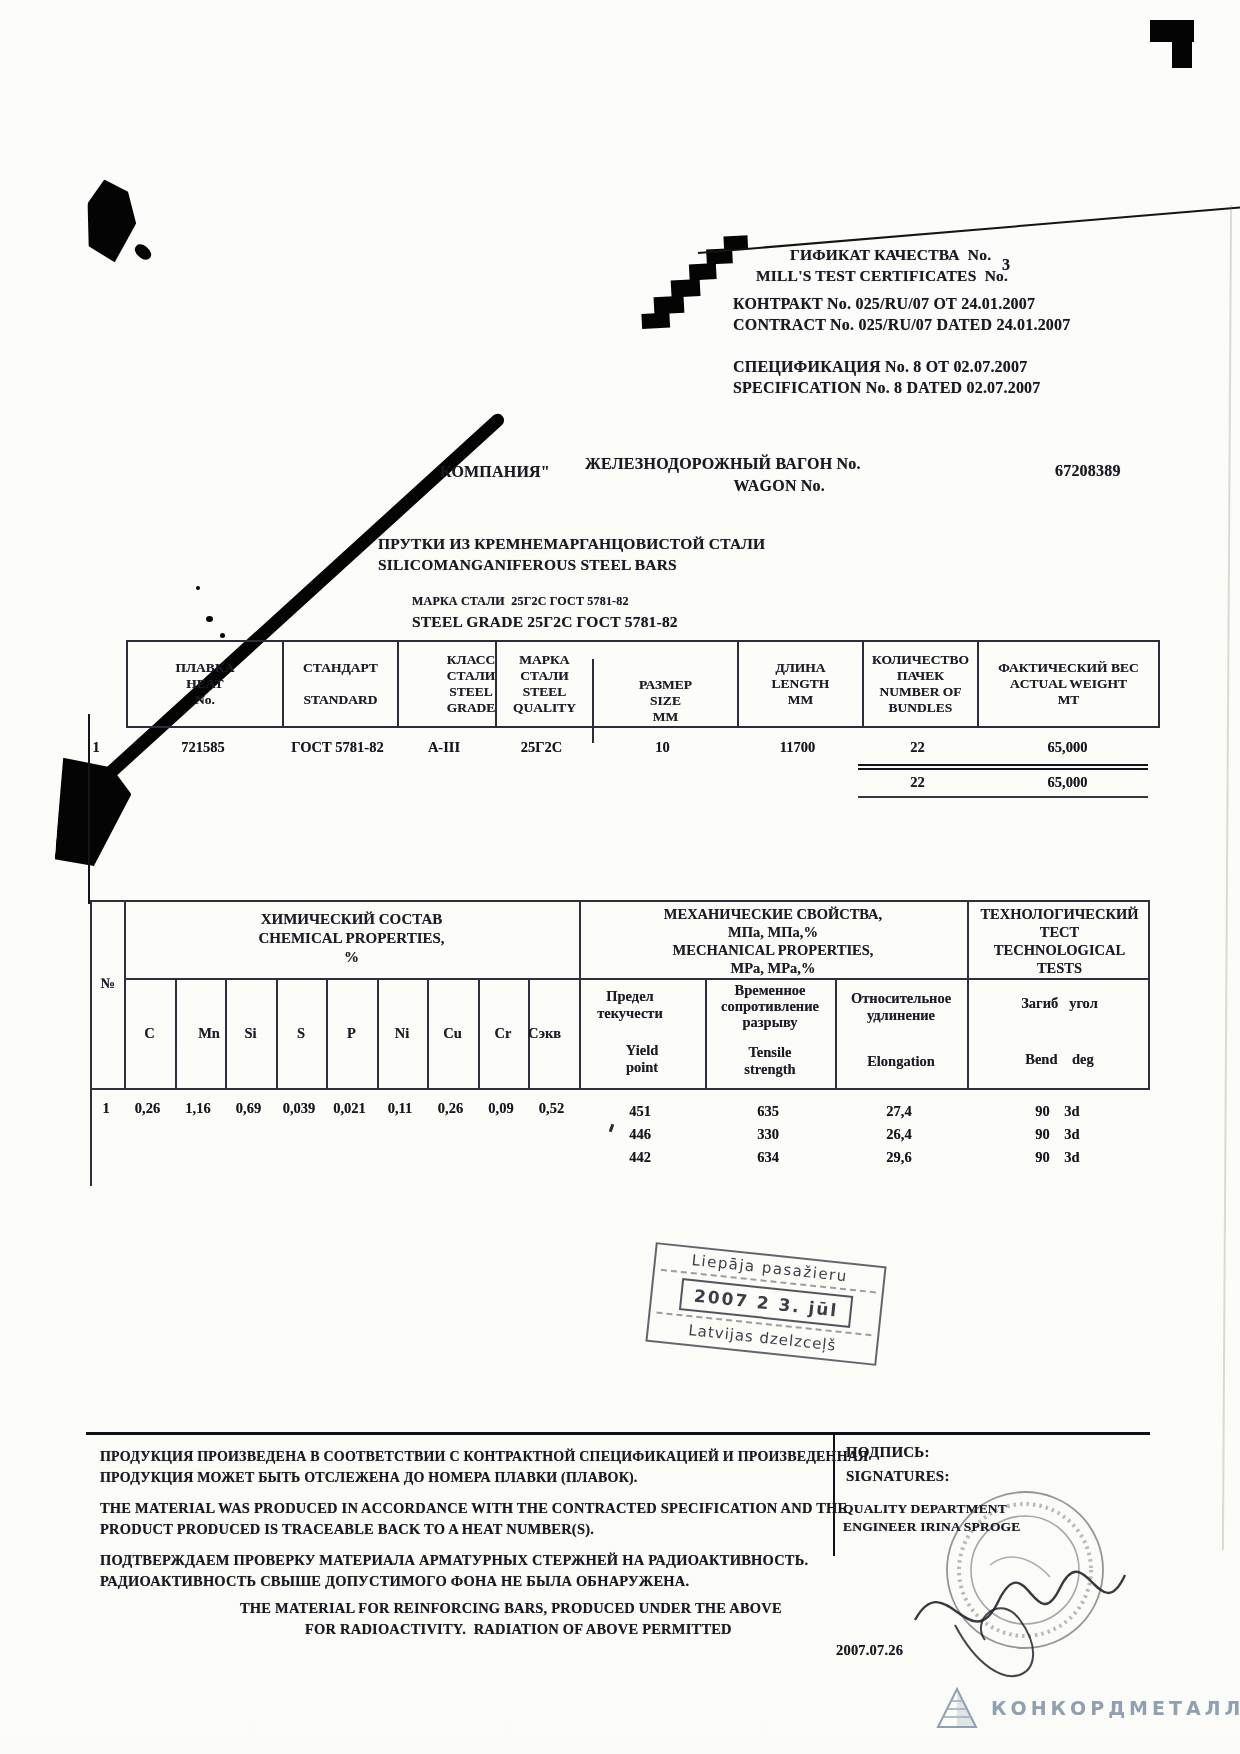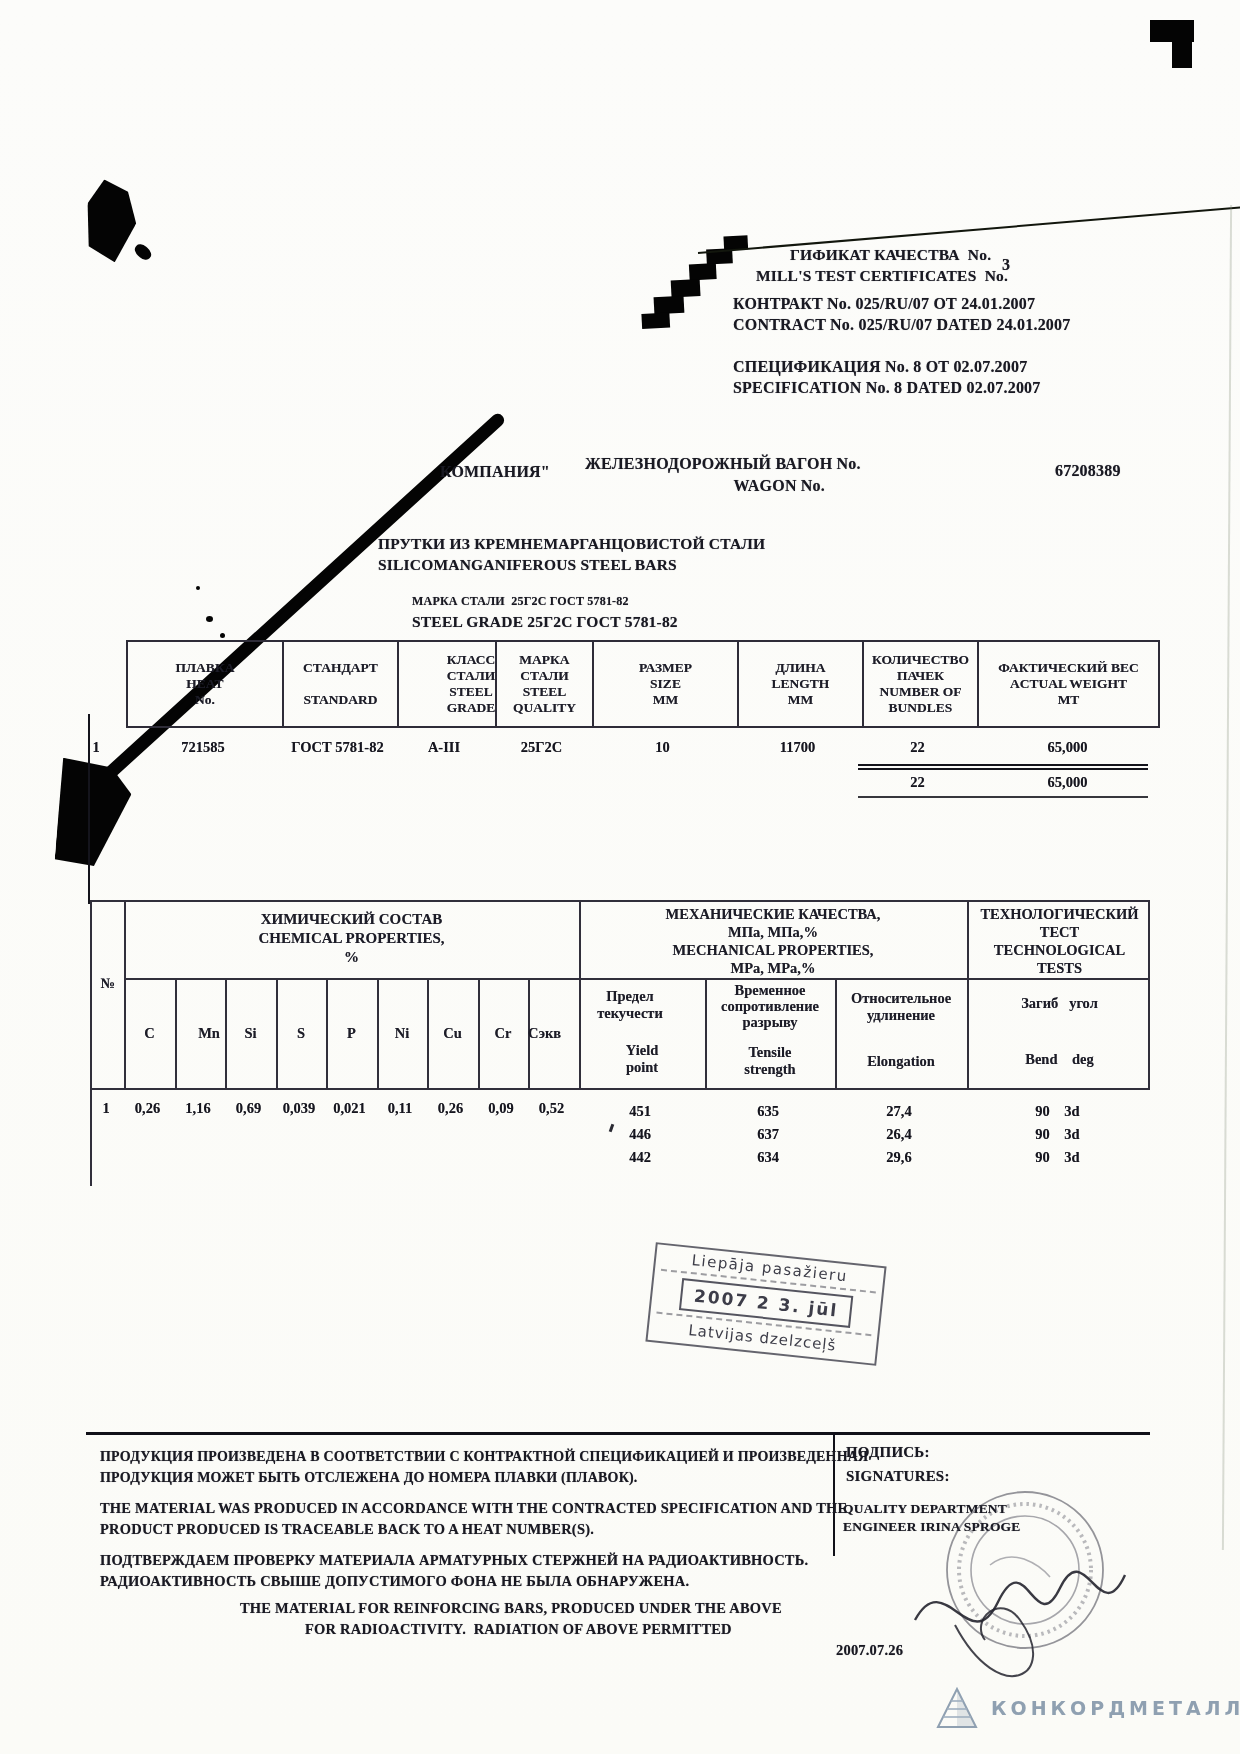--- a/index.html
+++ b/index.html
@@ -109,21 +109,21 @@
 СТАЛИ
 STEEL
 GRADE</span>
       </div>
     <div class="hcell" style="left:367px;width:97px;">
         <span>МАРКА
 СТАЛИ
 STEEL
 QUALITY</span>
       </div>
-    <div class="hcell" style="left:464px;width:145px;">
+    <div class="hcell" style="left:464px;width:145px;margin-top:17px;">
         <span>РАЗМЕР
 SIZE
 ММ</span>
       </div>
     <div class="hcell" style="left:609px;width:125px;">
         <span>ДЛИНА
 LENGTH
 ММ</span>
       </div>
     <div class="hcell" style="left:734px;width:115px;">
@@ -169,21 +169,21 @@
     <div class="v" style="left:335px;top:76px;height:110px;"></div>
     <div class="v" style="left:386px;top:76px;height:110px;"></div>
     <div class="v" style="left:436px;top:76px;height:110px;"></div>
     <div class="v" style="left:613px;top:76px;height:110px;"></div>
     <div class="v" style="left:743px;top:76px;height:110px;"></div>
 
     <div class="lbl" style="left:0;top:72px;width:32px;">№</div>
     <div class="lbl" style="left:32px;top:8px;width:455px;font-size:15px;line-height:19px;">ХИМИЧЕСКИЙ СОСТАВ
 CHEMICAL PROPERTIES,
 %</div>
-    <div class="lbl" style="left:487px;top:3px;width:388px;">МЕХАНИЧЕСКИЕ КАЧЕСТВА,
+    <div class="lbl" style="left:487px;top:3px;width:388px;">МЕХАНИЧЕСКИЕ СВОЙСТВА,
 МПа, МПа,%
 MECHANICAL PROPERTIES,
 MPa, MPa,%</div>
     <div class="lbl" style="left:875px;top:3px;width:185px;">ТЕХНОЛОГИЧЕСКИЙ
 ТЕСТ
 TECHNOLOGICAL
 TESTS</div>
 
     <div class="lbl" style="left:32px;top:122px;width:51px;">C</div>
     <div class="lbl" style="left:83px;top:122px;width:68px;">Mn</div>
@@ -220,21 +220,21 @@
   <div class="d" style="left:324px;top:1100px;width:51px;">0,021</div>
   <div class="d" style="left:375px;top:1100px;width:50px;">0,11</div>
   <div class="d" style="left:425px;top:1100px;width:51px;">0,26</div>
   <div class="d" style="left:476px;top:1100px;width:50px;">0,09</div>
   <div class="d" style="left:526px;top:1100px;width:51px;">0,52</div>
 
   <div class="valcol" style="left:577px;top:1100px;width:126px;">451
 446
 442</div>
   <div class="valcol" style="left:703px;top:1100px;width:130px;">635
-637
+330
 634</div>
   <div class="valcol" style="left:833px;top:1100px;width:132px;">27,4
 26,4
 29,6</div>
   <div class="valcol" style="left:965px;top:1100px;width:185px;">90    3d
 90    3d
 90    3d</div>
   <div class="ink" style="left:610px;top:1124px;width:3px;height:8px;transform:rotate(20deg);background:#2a2a33;"></div>
 
   <div class="rstamp">

